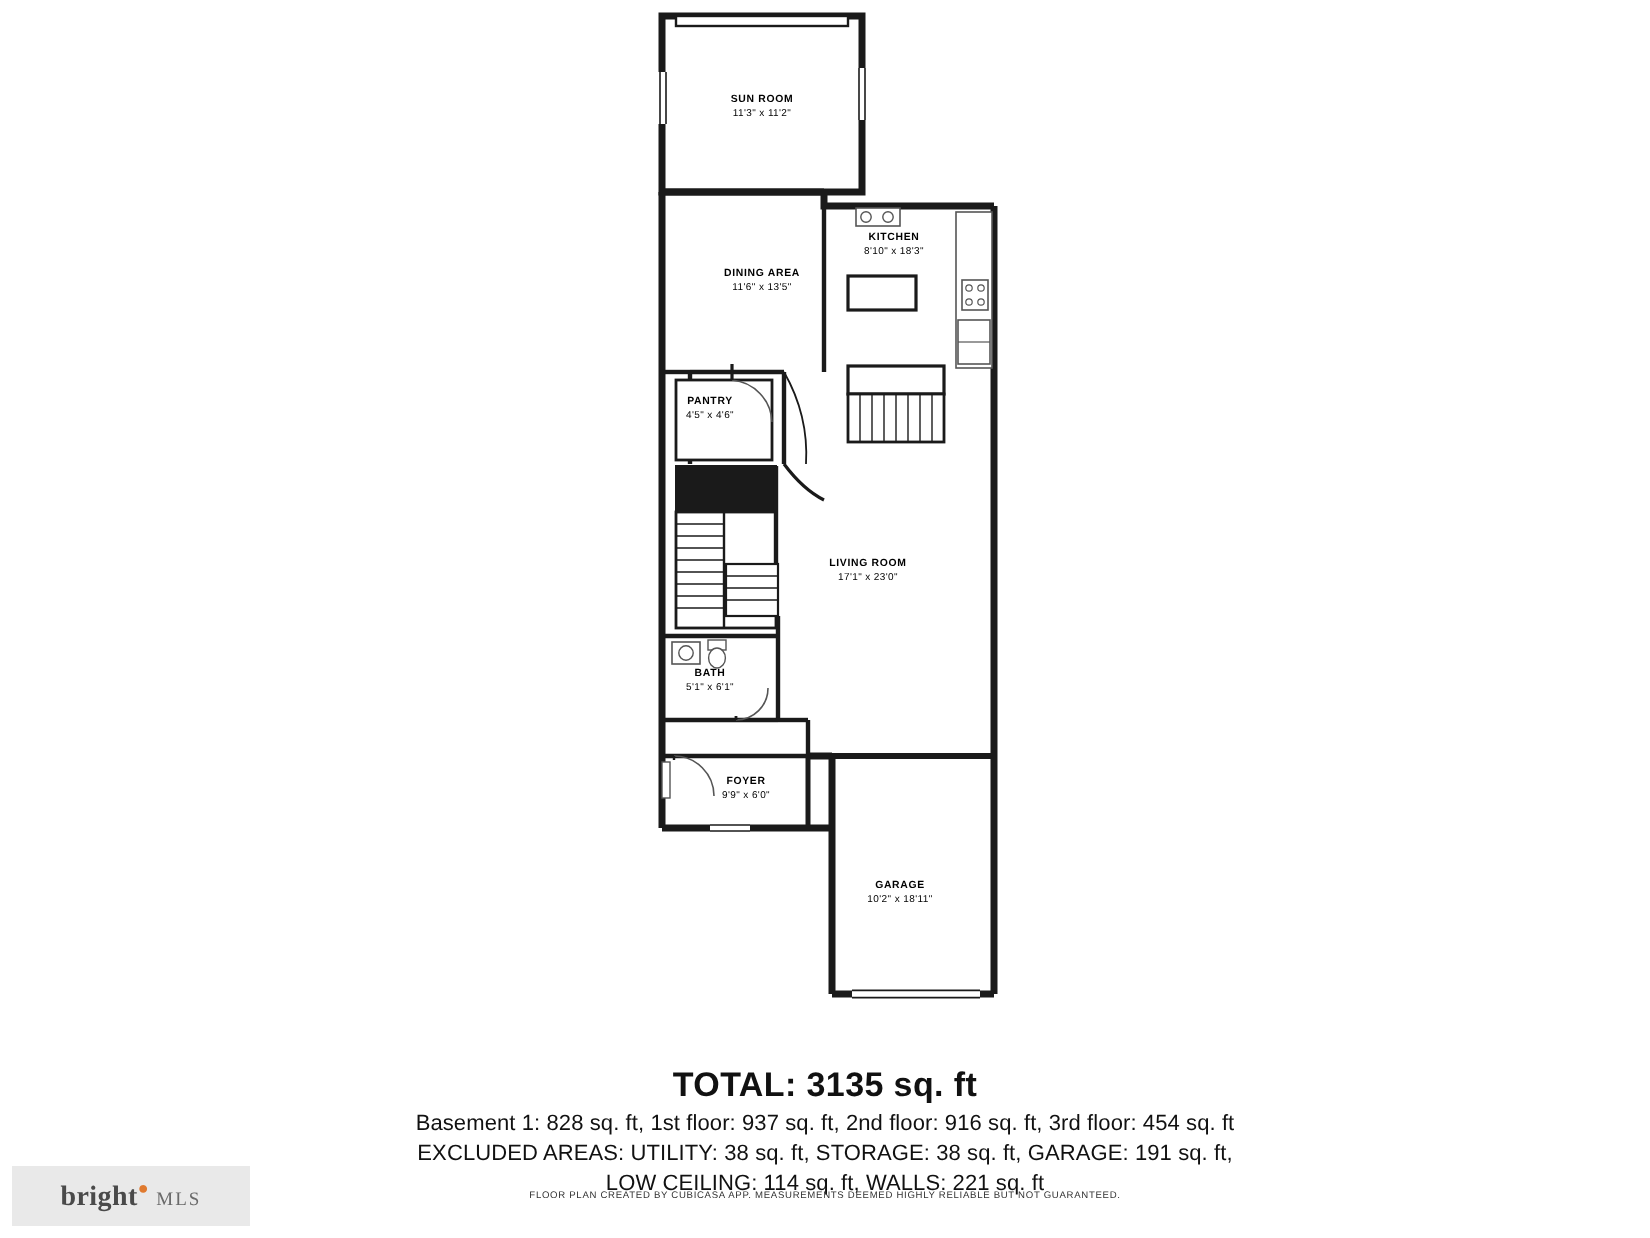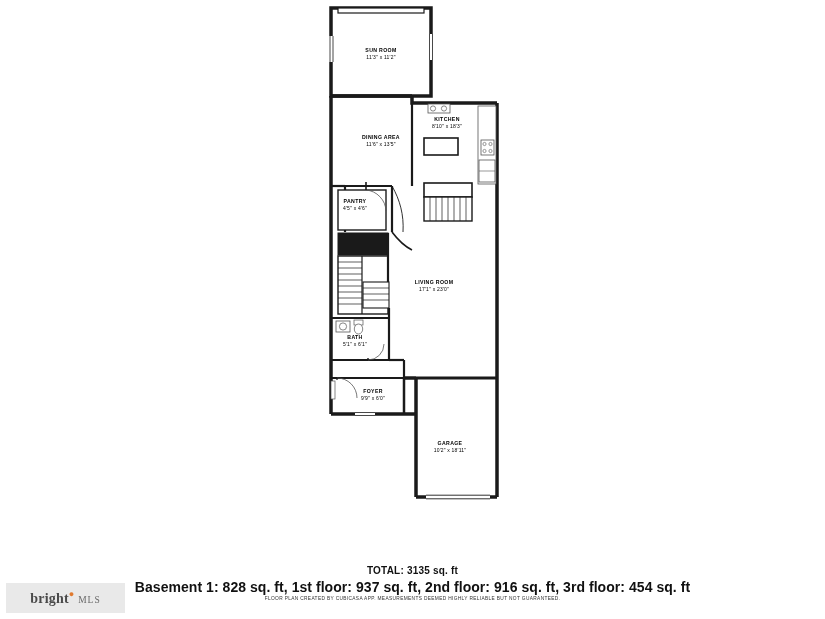--- a/index.html
+++ b/index.html
@@ -40,31 +40,29 @@
   }
   .summary {
     position: absolute;
     left: 0;
     top: 533px;
     width: 825px;
     text-align: center;
     color: #111;
   }
   .summary .total {
-    font-size: 10px;
+    font-size: 17px;
     font-weight: 700;
     letter-spacing: 0.2px;
     margin-bottom: 2px;
-    margin-top: 32px;
   }
   .summary .line {
-    font-size: 14px;
+    font-size: 11px;
     letter-spacing: 0.05px;
     line-height: 1.35;
-    font-weight: bold;
   }
   .disclaimer {
     position: absolute;
     left: 0;
     top: 596px;
     width: 825px;
     text-align: center;
     font-size: 4.8px;
     letter-spacing: 0.35px;
     color: #333;
@@ -276,20 +274,22 @@
 </div>
 
 <div class="room-label" style="left:341px;top:47px;width:80px;">
   <span class="nm">SUN ROOM</span>
   <span class="dm">11'3" x 11'2"</span>
 </div>
 
 <div class="summary">
   <div class="total">TOTAL: 3135 sq. ft</div>
   <div class="line">Basement 1: 828 sq. ft, 1st floor: 937 sq. ft, 2nd floor: 916 sq. ft, 3rd floor: 454 sq. ft</div>
+  <div class="line">EXCLUDED AREAS: UTILITY: 38 sq. ft, STORAGE: 38 sq. ft, GARAGE: 191 sq. ft,</div>
+  <div class="line">LOW CEILING: 114 sq. ft, WALLS: 221 sq. ft</div>
 </div>
 
 <div class="disclaimer">FLOOR PLAN CREATED BY CUBICASA APP. MEASUREMENTS DEEMED HIGHLY RELIABLE BUT NOT GUARANTEED.</div>
 
 <div class="watermark">
   <div class="wm-text">
     <b>bright</b><span class="wm-dot">●</span>
     <span class="wm-mls">MLS</span>
   </div>
 </div>

